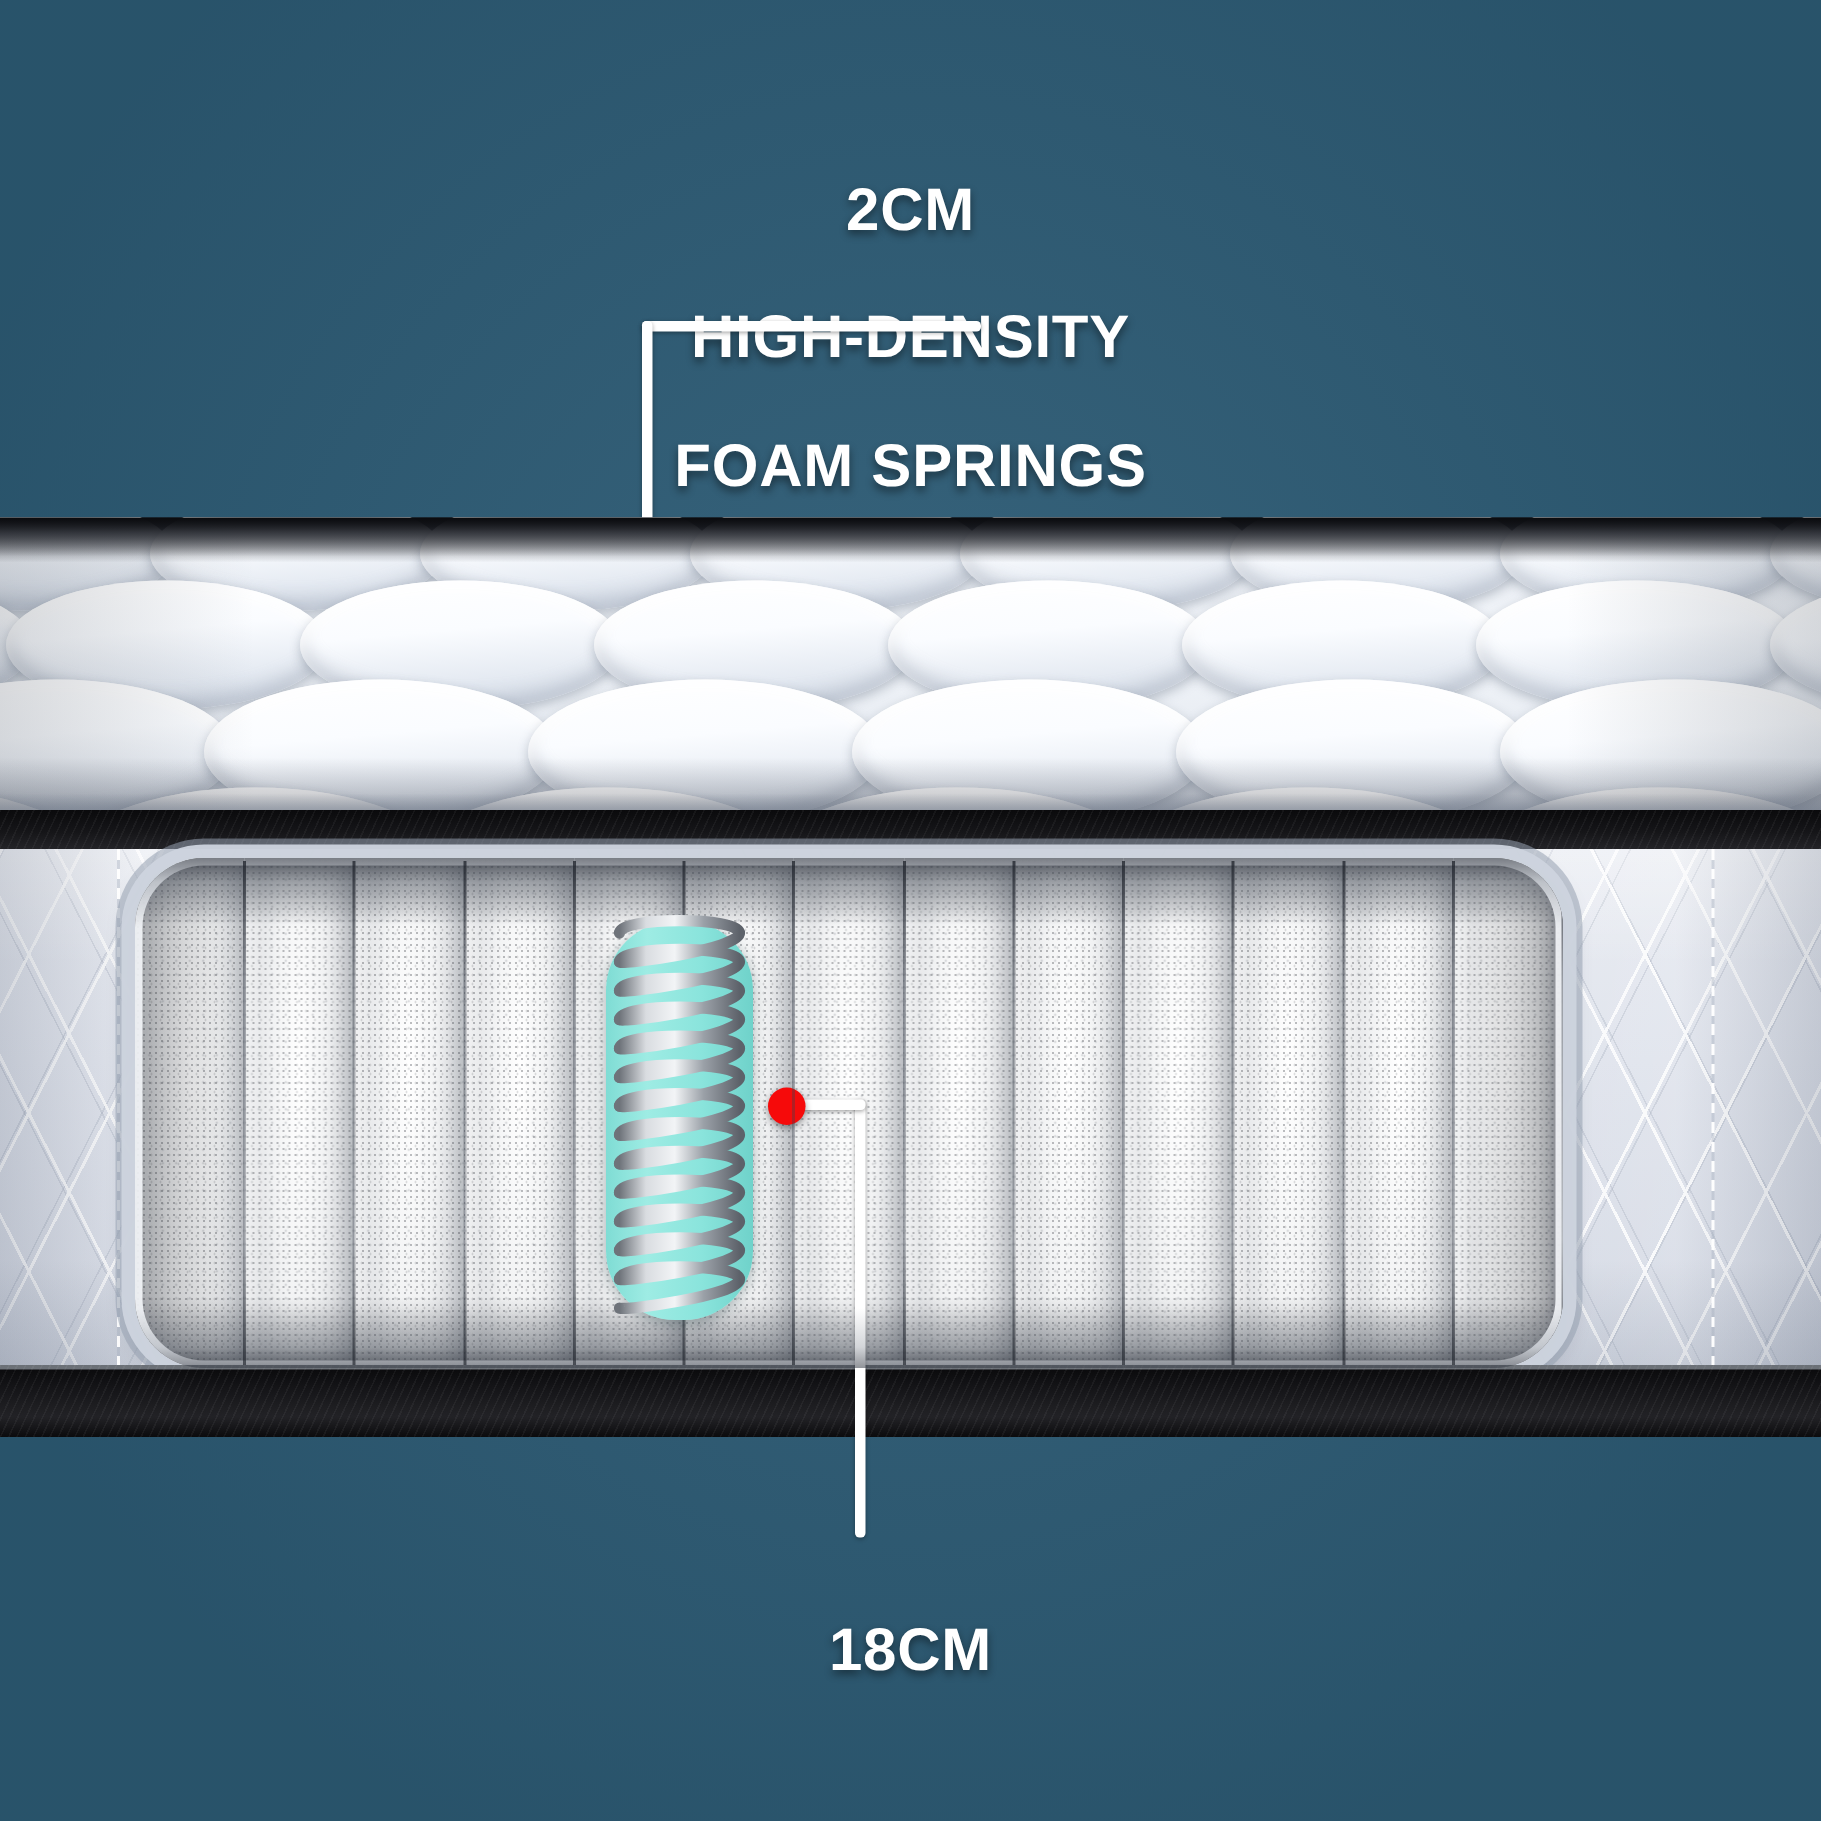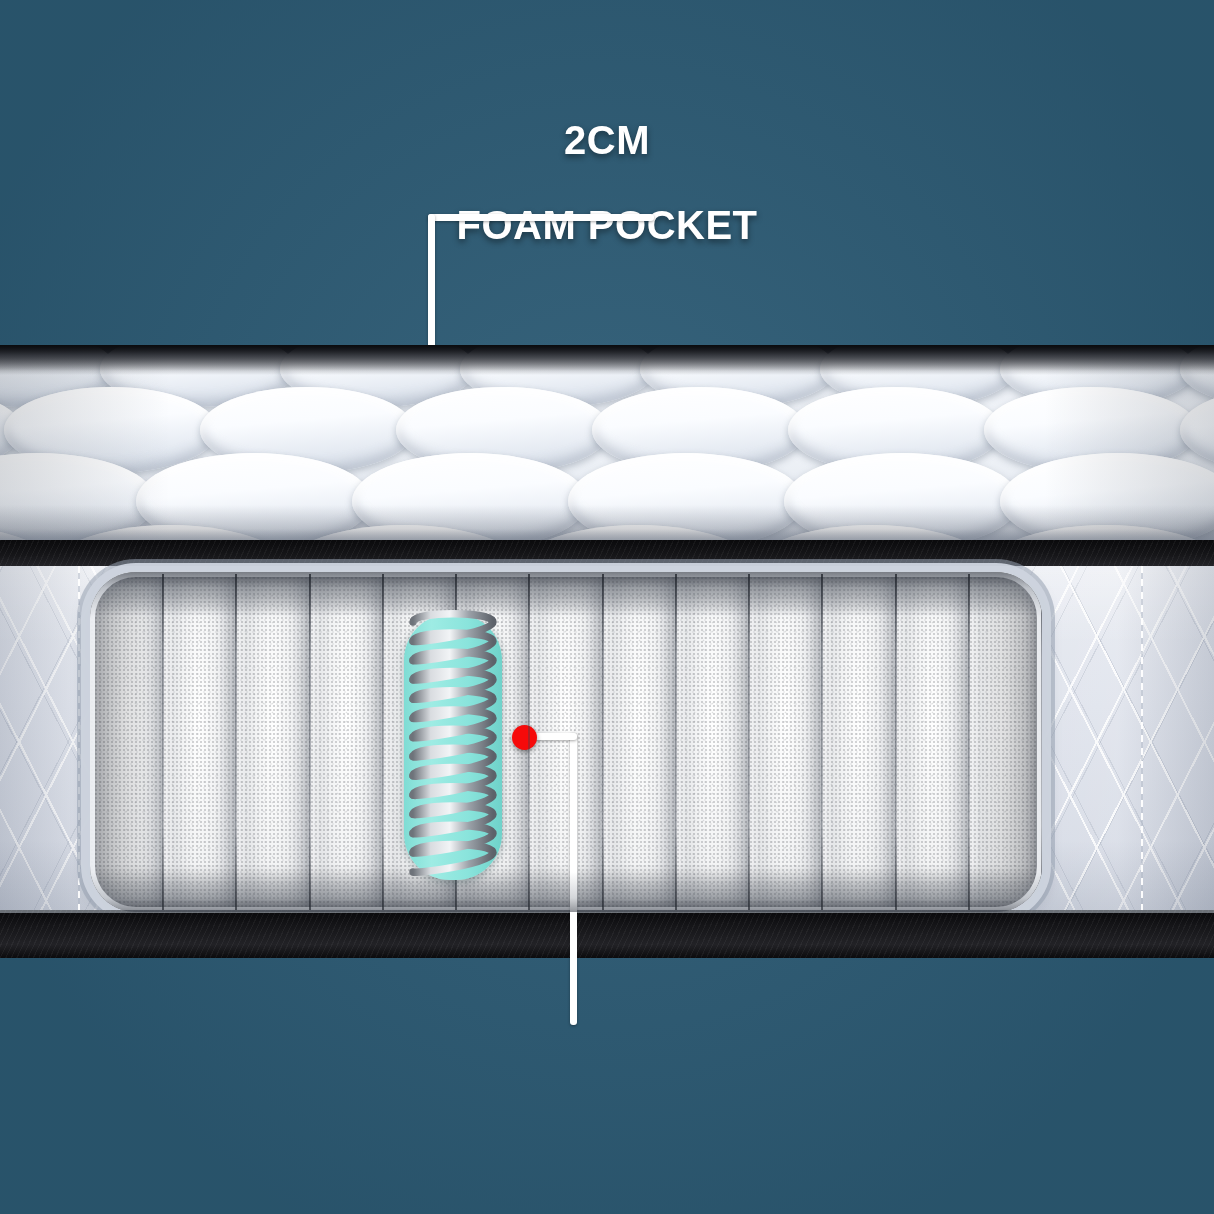--- a/index.html
+++ b/index.html
@@ -198,21 +198,22 @@
 </style>
 </head>
 <body>
 
 <div id="stage">
 
   <div class="bg"></div>
 
   <div id="topText" class="callout-text">
     <span class="tline l1">2CM</span>
-    <span class="tline">FOAM POCKET</span>
+    <span class="tline">HIGH-DENSITY</span>
+    <span class="tline">FOAM SPRINGS</span>
   </div>
 
   <div id="lead-top-h" class="leader"></div>
   <div id="lead-top-v" class="leader"></div>
   <div id="dot-top" class="dot"></div>
 
   <div id="mattressTop">
     <div class="qrow r1">
       <div class="lens"></div>
         <div class="lens"></div>
@@ -343,15 +344,16 @@
   <div id="bandBot">
     <div class="hl"></div>
     <div class="weave"></div>
   </div>
 
   <div id="lead-bot-v" class="leader"></div>
   <div id="lead-bot-h" class="leader"></div>
   <div id="dot-bot" class="dot"></div>
 
   <div id="bottomText" class="callout-text">
+    <span class="tline">18CM</span>
   </div>
 
 </div>
 
 </body></html>

